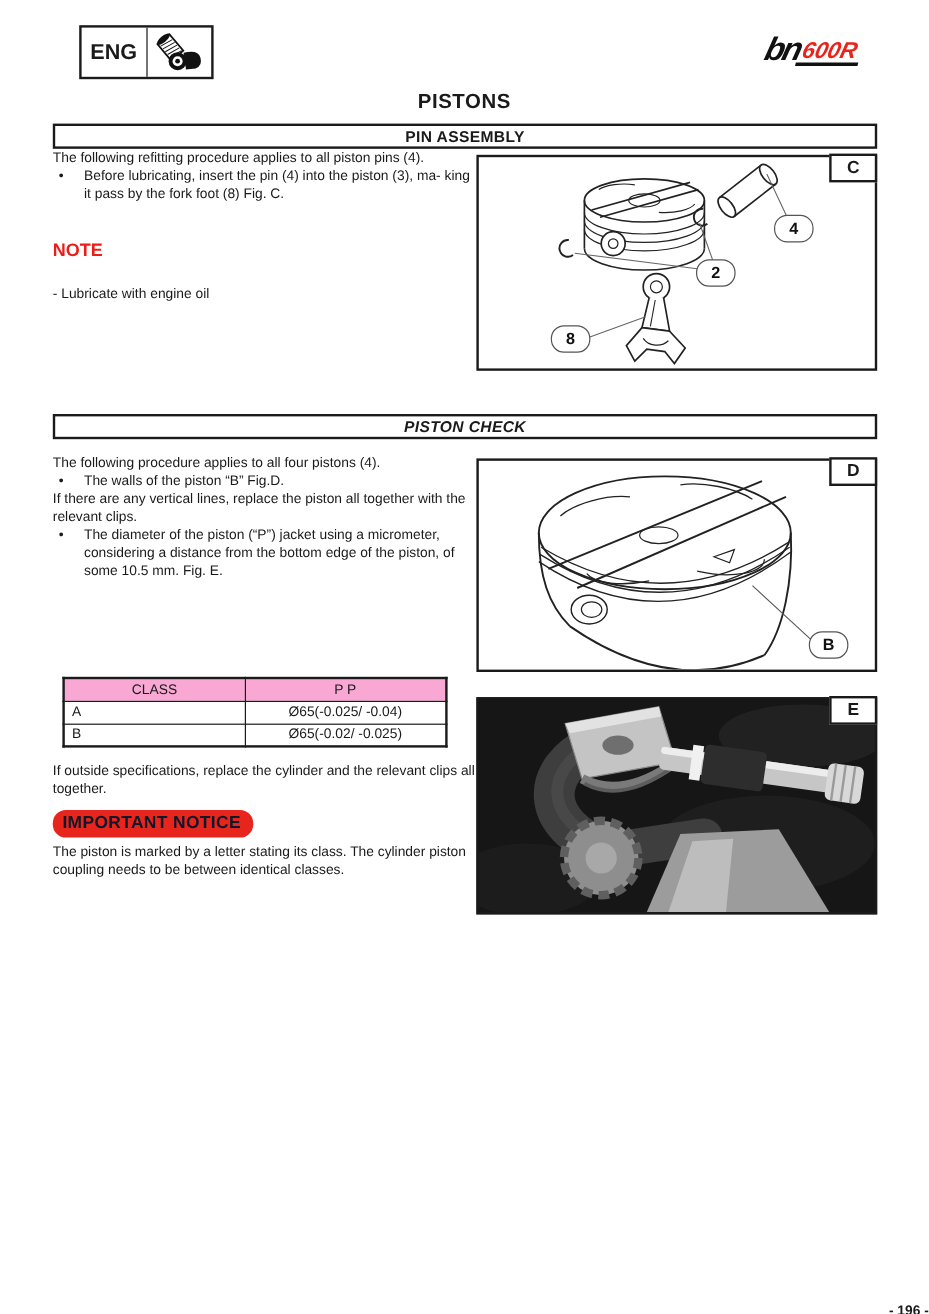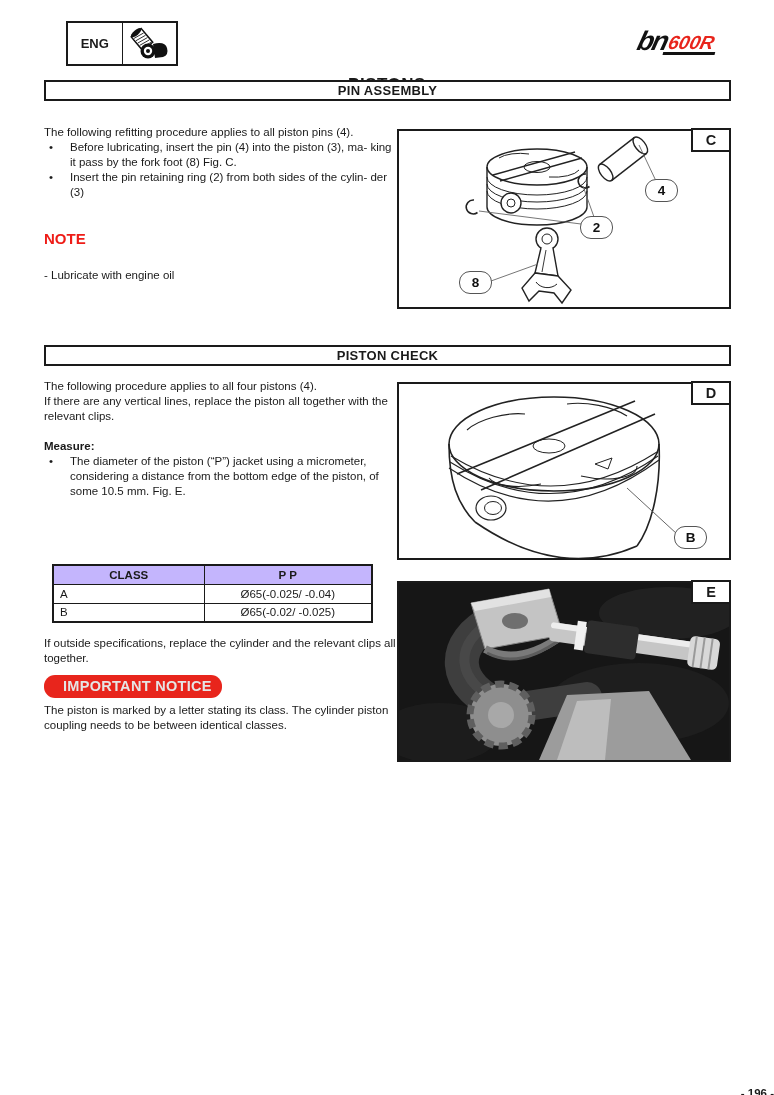--- a/index.html
+++ b/index.html
@@ -9,42 +9,42 @@
     font-family:"Liberation Sans", sans-serif;
     color:#1a1a1a; overflow:hidden;
   }
 
   
   .badge {
     position:absolute; left:66px; top:21px; width:112px; height:45px;
     border:2px solid #1a1a1a; display:flex; background:#fff;
   }
   .badge-cell { flex:1; display:flex; align-items:center; justify-content:center; }
-  .badge-cell.first { border-right:1px solid #1a1a1a; font-weight:bold; font-size:13px; }
+  .badge-cell.first { border-right:1px solid #1a1a1a; font-weight:bold; font-size:18px; }
 
   .logo {
     position:absolute; right:60px; top:30px; display:flex; align-items:flex-end;
     transform:skewX(-14deg); white-space:nowrap;
   }
   .logo-bn { font-weight:900; font-size:27px; line-height:22px; letter-spacing:-2px; color:#111; font-style:italic;}
   .logo-600r { font-weight:900; font-size:19px; line-height:19px; color:#e8251c; font-style:italic; letter-spacing:0px; margin-left:2px;}
   .logo-swoosh { position:absolute; left:28px; right:-4px; bottom:-3px; height:3px; background:#111; }
 
   .page-title {
     position:absolute; left:0; top:63px; width:100%; text-align:center;
     font-weight:bold; font-size:17px; letter-spacing:.5px;margin-top:12px;
   }
 
   .section-bar {
     position:absolute; left:44px; width:687px; height:21px;
     border:2px solid #1a1a1a; display:flex; align-items:center; justify-content:center;
     font-weight:bold; font-size:13px; letter-spacing:.3px; background:#fff;
   }
-  #bar-pin { top:80px; }
-  #bar-check { top:345px; }
+  #bar-pin { top:103px; }
+  #bar-check { top:345px;font-style:italic; }
 
   
   .text-col { position:absolute; left:44px; width:352px; font-size:11.5px; line-height:15px; }
   #col-pin { top:125px; }
   #col-check { top:379px; }
 
   .bullet-item { position:relative; padding-left:26px; }
   .bullet-item::before { content:"•"; position:absolute; left:5px; }
 
   .note-label { color:#ee1c17; font-weight:bold; font-size:15px; margin-top:31px; }
@@ -52,29 +52,29 @@
 
   .sub-label { font-weight:bold; margin-top:15px; }
 
   
   .spec-table {
     position:absolute; left:52px; top:564px; width:321px;
     border-collapse:collapse; font-size:11.5px;
   }
   .spec-table td, .spec-table th { border:1px solid #1a1a1a; height:19px; padding:0 6px; }
   .spec-table { border:2px solid #1a1a1a; }
-  .spec-table th { background:#c4b5fd; font-weight:bold; text-align:center; }
+  .spec-table th { background:#f9a8d4; font-weight:normal; text-align:center; }
   .spec-table td.cls { text-align:left; width:151px; }
   .spec-table td.val { text-align:center; }
 
   #outside-text { position:absolute; left:44px; top:636px; width:352px; font-size:11.5px; line-height:15px; }
 
   .important-box {
-    position:absolute; left:44px; top:675px; background:#e8251c; color:#e5e5e5;
-    font-weight:bold; font-size:14.5px; padding:3px 10px 4px 19px; letter-spacing:.3px;border-radius:11px;
+    position:absolute; left:44px; top:675px; background:#e8251c; color:#0f172a;
+    font-weight:bold; font-size:14.5px; padding:3px 10px 4px 8px; letter-spacing:.3px;border-radius:11px;
   }
   #important-text { position:absolute; left:44px; top:703px; width:352px; font-size:11.5px; line-height:15px; }
 
   
   .figure {
     position:absolute; left:397px; width:334px;
     border:2px solid #1a1a1a; background:#fff;
   }
   #figure-c { top:129px; height:180px; }
   #figure-d { top:382px; height:178px; }
@@ -132,21 +132,20 @@
   <span class="logo-swoosh"></span>
 </div>
 
 <div class="page-title">PISTONS</div>
 
 <div class="section-bar" id="bar-pin">PIN ASSEMBLY</div>
 
 <div class="text-col" id="col-pin">
   <div>The following refitting procedure applies to all piston pins (4).</div>
   <div class="bullet-item">Before lubricating, insert the pin (4) into the piston (3), ma- king it pass by the fork foot (8) Fig. C.</div>
-  <div class="bullet-item">Insert the pin retaining ring (2) from both sides of the cylin- der (3)</div>
   <div class="note-label">NOTE</div>
   <div class="note-text">- Lubricate with engine oil</div>
 </div>
 
 <div class="figure" id="figure-c">
   <div class="fig-label">C</div>
   <svg width="330" height="176" viewBox="0 0 330 176">
     <g fill="none" stroke="#222" stroke-width="1.4">
 
       <g transform="rotate(-38 224 28)">
@@ -192,22 +191,22 @@
   </svg>
   <div class="callout" style="left:246px; top:48px;">4</div>
   <div class="callout" style="left:181px; top:85px;">2</div>
   <div class="callout" style="left:60px; top:140px;">8</div>
 </div>
 
 <div class="section-bar" id="bar-check">PISTON CHECK</div>
 
 <div class="text-col" id="col-check">
   <div>The following procedure applies to all four pistons (4).</div>
+  <div class="bullet-item">The walls of the piston “B” Fig.D.</div>
   <div>If there are any vertical lines, replace the piston all together with the relevant clips.</div>
-  <div class="sub-label">Measure:</div>
   <div class="bullet-item">The diameter of the piston (“P”) jacket using a micrometer, considering a distance from the bottom edge of the piston, of some 10.5 mm. Fig. E.</div>
 </div>
 
 <div class="figure" id="figure-d">
   <div class="fig-label">D</div>
   <svg width="330" height="174" viewBox="0 0 330 174">
     <g fill="none" stroke="#222" stroke-width="1.6">
       <ellipse cx="155" cy="60" rx="105" ry="47" fill="#fff"></ellipse>
       <line x1="58" y1="90" x2="236" y2="17"></line>
       <line x1="82" y1="106" x2="256" y2="30"></line>

